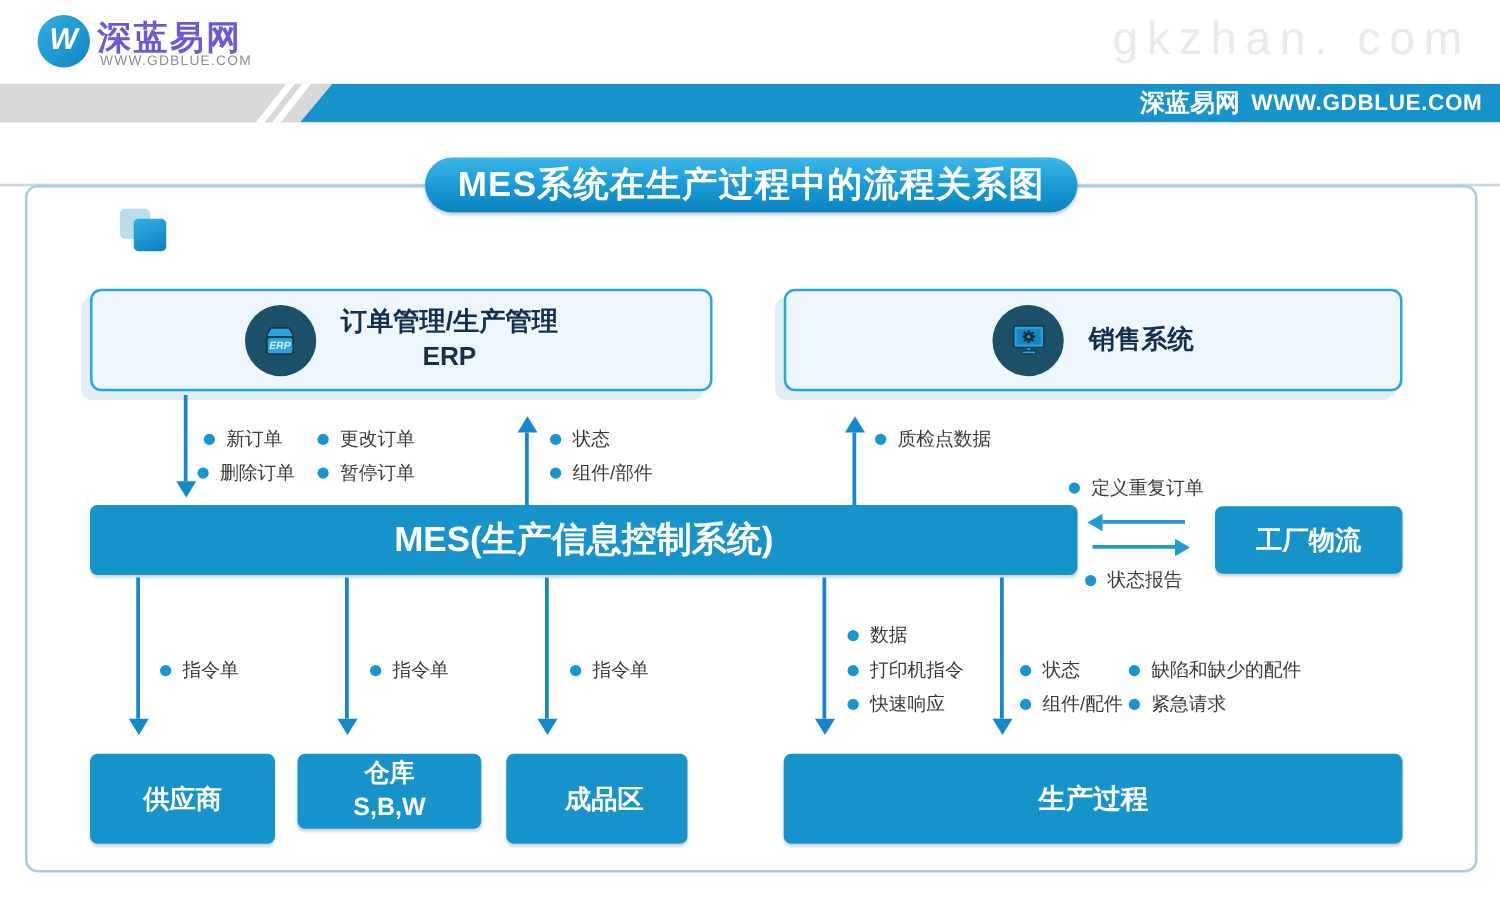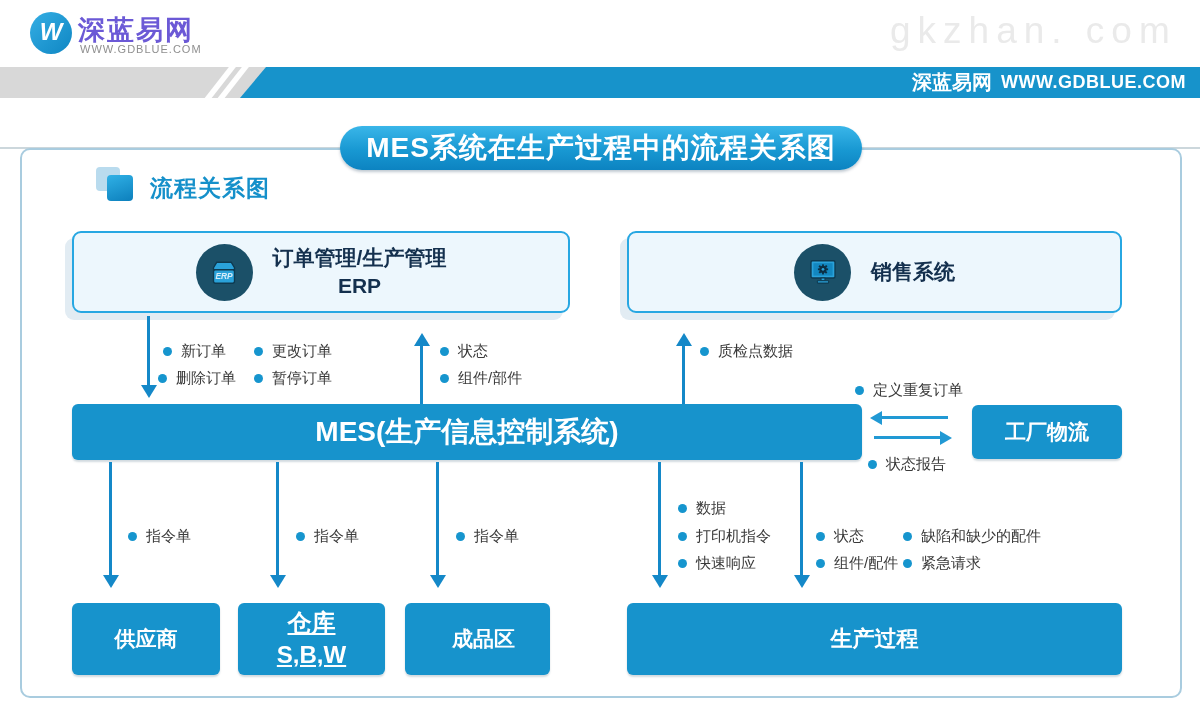--- a/index.html
+++ b/index.html
@@ -85,21 +85,20 @@
       <span class="band-url">WWW.GDBLUE.COM</span>
     </div>
   </div>
 
   <div class="hline"></div>
   <div class="frame"></div>
   <div class="title-pill">MES系统在生产过程中的流程关系图</div>
 
   <div class="sec-sq-back"></div>
   <div class="sec-sq-front"></div>
-  <div class="sec-title">流程关系图</div>
 
   <div class="soft-box" style="left:72px; top:231px; width:498px;">
     <div class="icon-circle">
       <svg width="36" height="36" viewBox="0 0 24 24">
         <path d="M7.2 5.5 h9.6 l2.2 3.6 v1.4 H5 V9.1 Z" fill="#2aa2da" stroke="#0e3a50" stroke-width="0.9"></path>
         <rect x="5" y="10.5" width="14" height="9" rx="1.4" fill="#2aa2da" stroke="#0e3a50" stroke-width="0.9"></rect>
         <text x="12" y="16.8" text-anchor="middle" font-size="5.6" font-style="italic" font-weight="bold" fill="#d6edf9">ERP</text>
       </svg>
     </div>
     <div class="soft-text">
@@ -226,21 +225,21 @@
     <span class="dot"></span>
     <span>缺陷和缺少的配件</span>
   </div>
   <div class="lbl" style="left:903px; top:554px;">
     <span class="dot"></span>
     <span>紧急请求</span>
   </div>
 
   <div class="solid" style="left:72px; top:603px; width:148px; height:72px; font-size:21px;">供应商</div>
 
-  <div class="solid" style="left:238px; top:603px; width:147px; height:72px; font-size:24px; line-height:1.35;text-decoration:underline;">
+  <div class="solid" style="left:238px; top:603px; width:147px; height:60px; font-size:20px; line-height:1.35;">
     <div>仓库</div>
     <div>S,B,W</div>
   </div>
 
   <div class="solid" style="left:405px; top:603px; width:145px; height:72px; font-size:21px;padding-left:12px;">成品区</div>
 
   <div class="solid" style="left:627px; top:603px; width:495px; height:72px; font-size:22px;">生产过程</div>
 
 </div>
 

